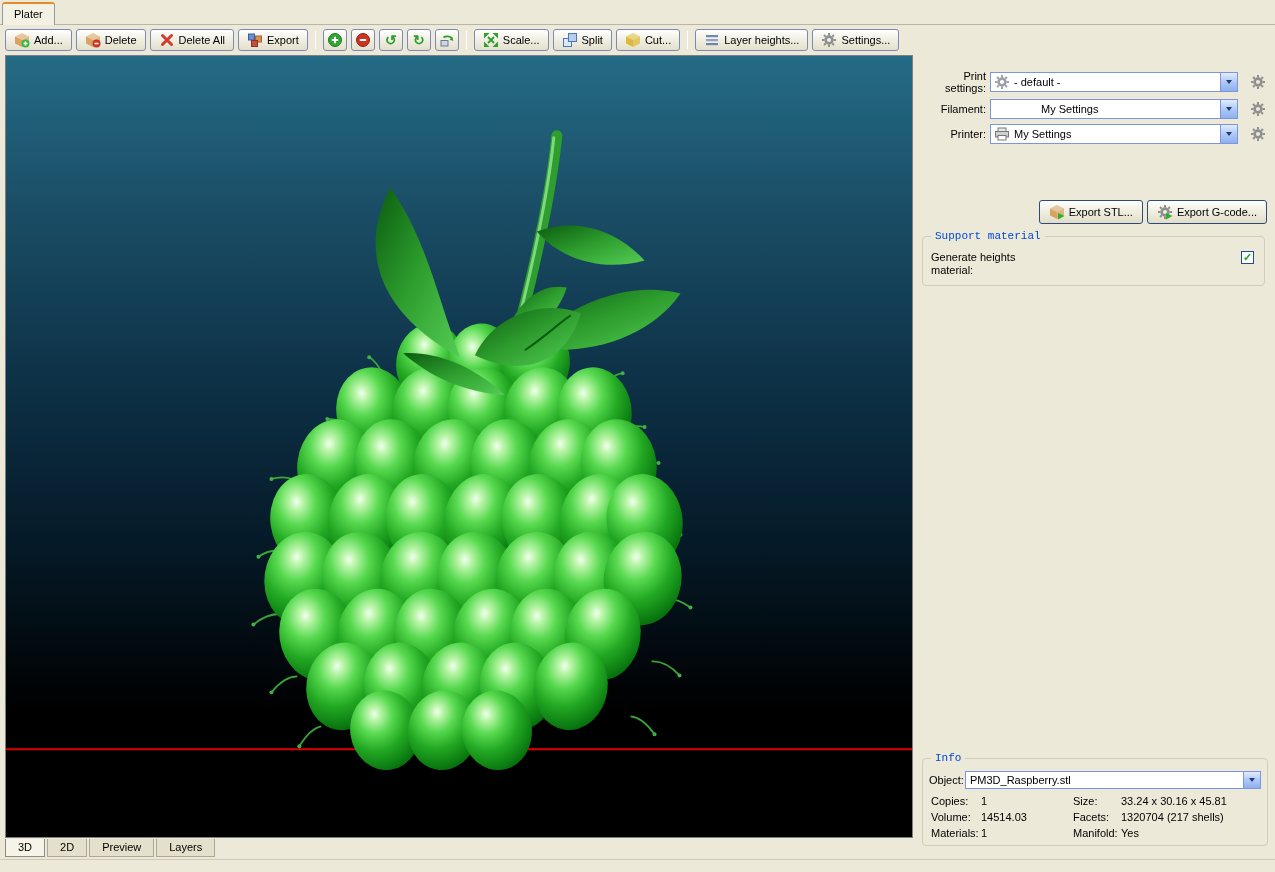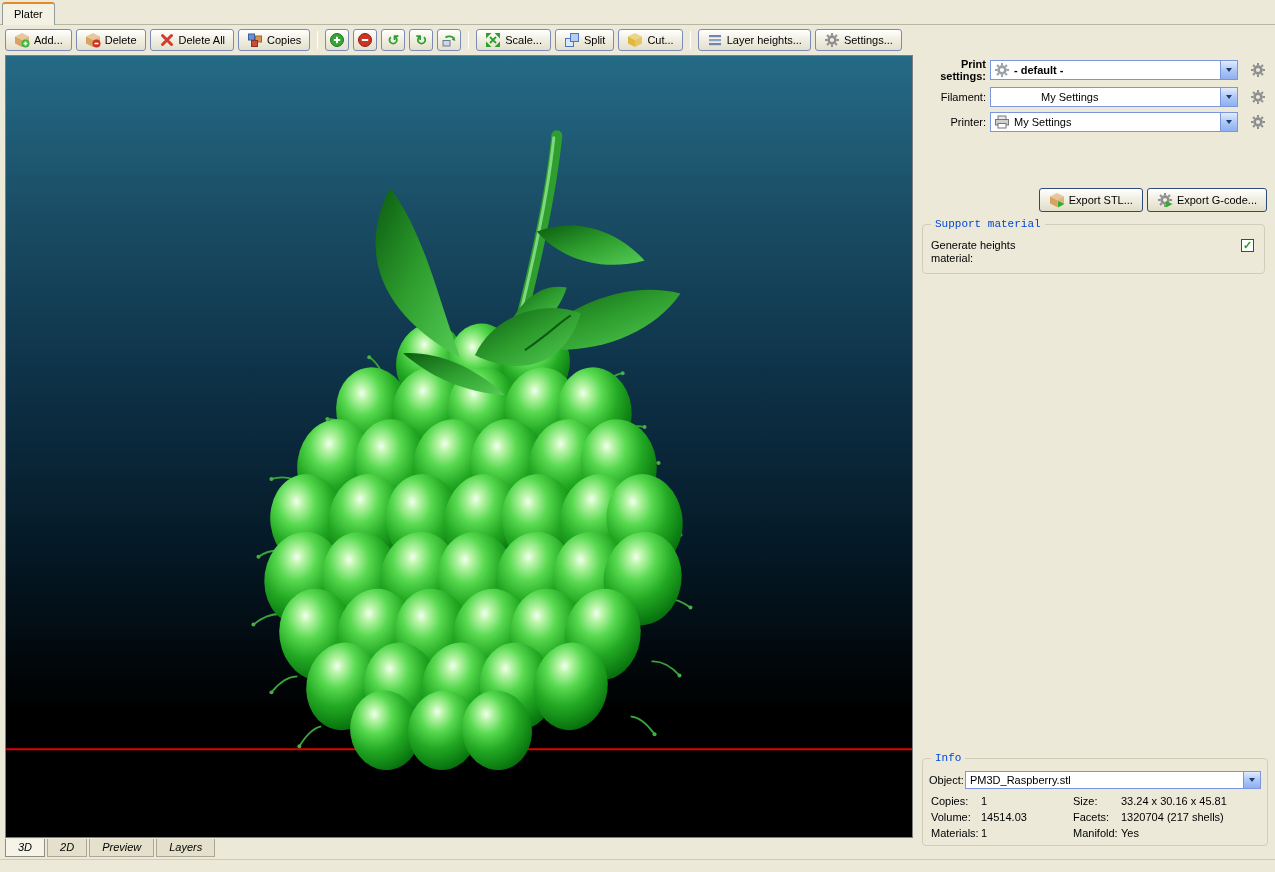--- a/index.html
+++ b/index.html
@@ -35,21 +35,21 @@
   .uarrow{font-size:14px;line-height:14px;color:#2f9e2f;font-weight:bold;}
 
   
   .viewport{
     position:absolute;left:5px;top:55px;width:908px;height:783px;
     border:1px solid #7f7f7f;
     background:linear-gradient(180deg,#256b86 0%,#1b5068 18%,#0e3349 40%,#051a28 62%,#000 84%,#000 100%);
   }
   .viewport svg{display:block;width:100%;height:100%;}
 
-  .viewtabs{position:absolute;left:5px;top:839px;height:18px;display:flex;font-style:italic;}
+  .viewtabs{position:absolute;left:5px;top:839px;height:18px;display:flex;}
   .vtab{
     height:18px;padding:2px 12px 0 12px;border:1px solid #aca899;border-top:none;
     background:#e4e0cb;margin-right:2px;font-size:11px;cursor:default;
   }
   .vtab.active{background:#f6f4e8;border-color:#8d8d80;}
 
   .statusbar{position:absolute;left:0;bottom:0;width:100%;height:13px;background:#ece9d8;border-top:1px solid #cfcbb8;}
 
   
   .rpanel{position:absolute;left:920px;top:55px;width:355px;height:817px;}
@@ -159,21 +159,21 @@
   </button>
 
   <button class="tbtn">
     <span class="i16">
       <svg viewBox="0 0 16 16">
         <rect x="1.5" y="2" width="6" height="6" fill="#6b8fd0" stroke="#3d5e9e"></rect>
         <rect x="8.5" y="4" width="6" height="6" fill="#d98f4e" stroke="#a5642c"></rect>
         <rect x="4.5" y="8.5" width="6" height="6" fill="#c84b3c" stroke="#8f2f23"></rect>
       </svg>
     </span>
-    <span>Copies</span>
+    <span>Export</span>
   </button>
 
   <div class="tsep"></div>
 
   <button class="tbtn icononly">
     <span class="i16">
       <svg viewBox="0 0 16 16">
           <circle cx="8" cy="8" r="6.5" fill="#35a435" stroke="#1d7a1d"></circle>
           <path d="M8 4.8v6.4M4.8 8h6.4" stroke="#fff" stroke-width="2"></path>
         </svg>
@@ -376,21 +376,21 @@
 
 <div class="viewtabs">
   <div class="vtab active"><span>3D</span></div>
   <div class="vtab"><span>2D</span></div>
   <div class="vtab"><span>Preview</span></div>
   <div class="vtab"><span>Layers</span></div>
 </div>
 
 <div class="rpanel">
 
-  <div class="srow" style="margin-top:3px;font-weight:bold;">
+  <div class="srow" style="margin-top:15px;">
     <span class="slabel">Print settings:</span>
     <div class="combo">
       <span class="i16 cicon" style="color:#9aa0a8">
         <svg viewBox="0 0 16 16">
             <use href="#gear"></use>
           </svg>
       </span>
       <span class="ctext">- default -</span>
       <span class="carrow">
           <span class="tri"></span>

